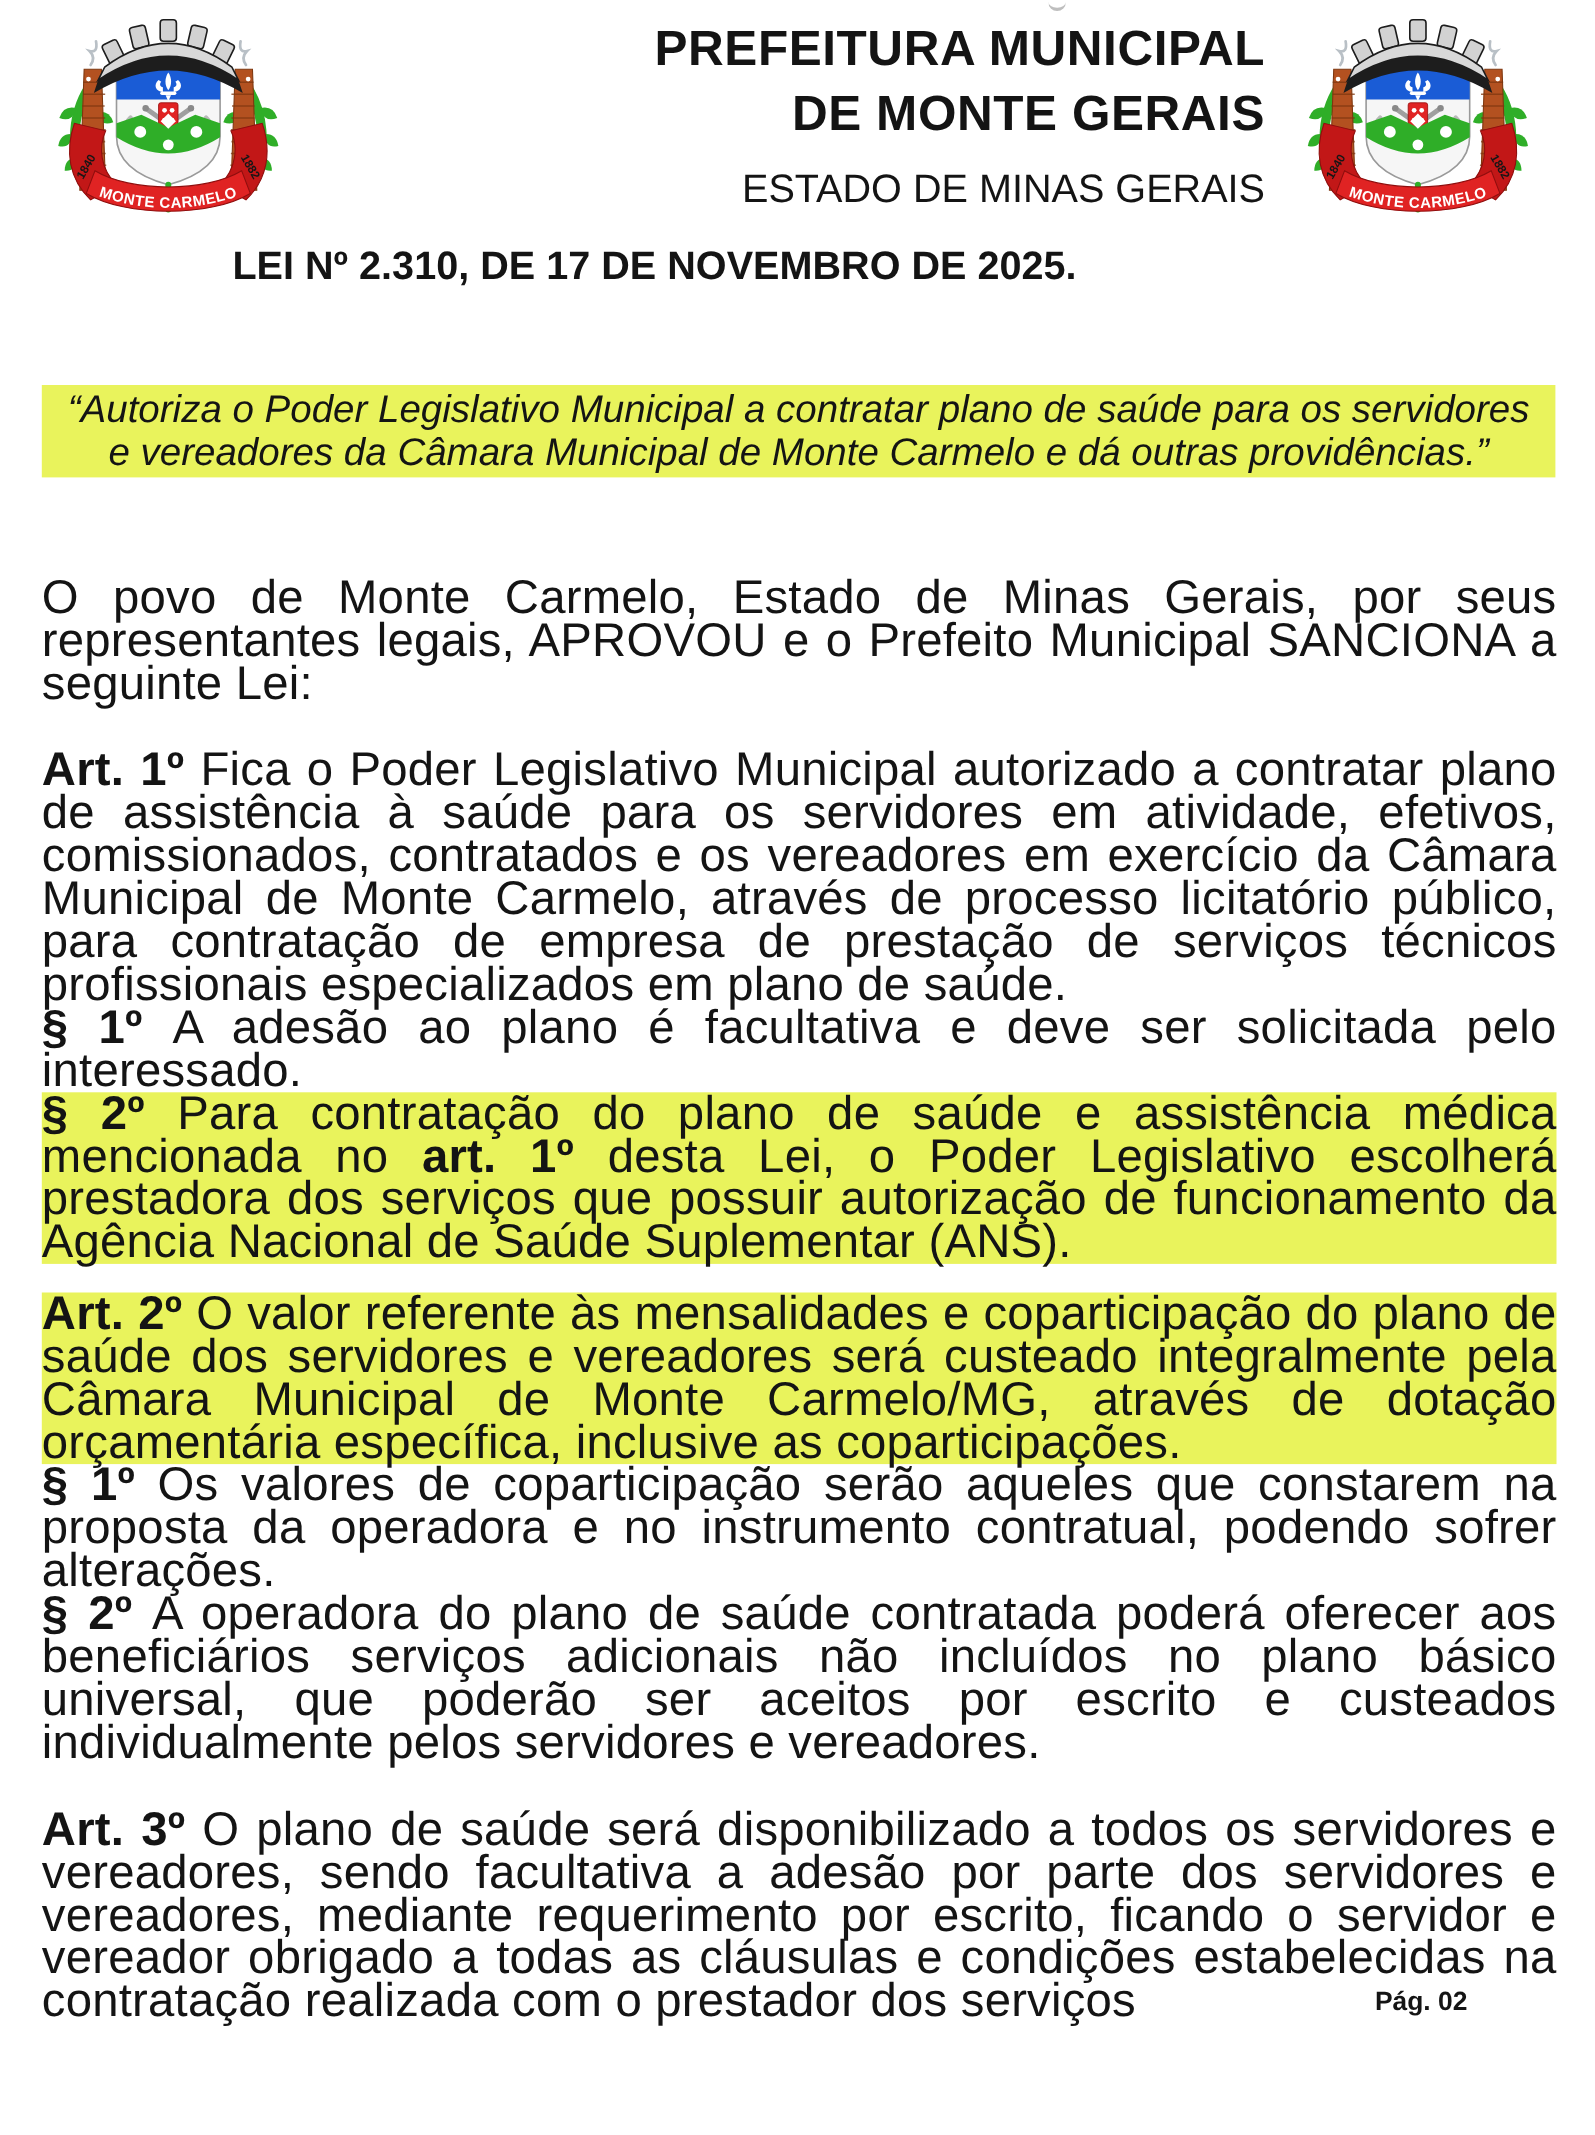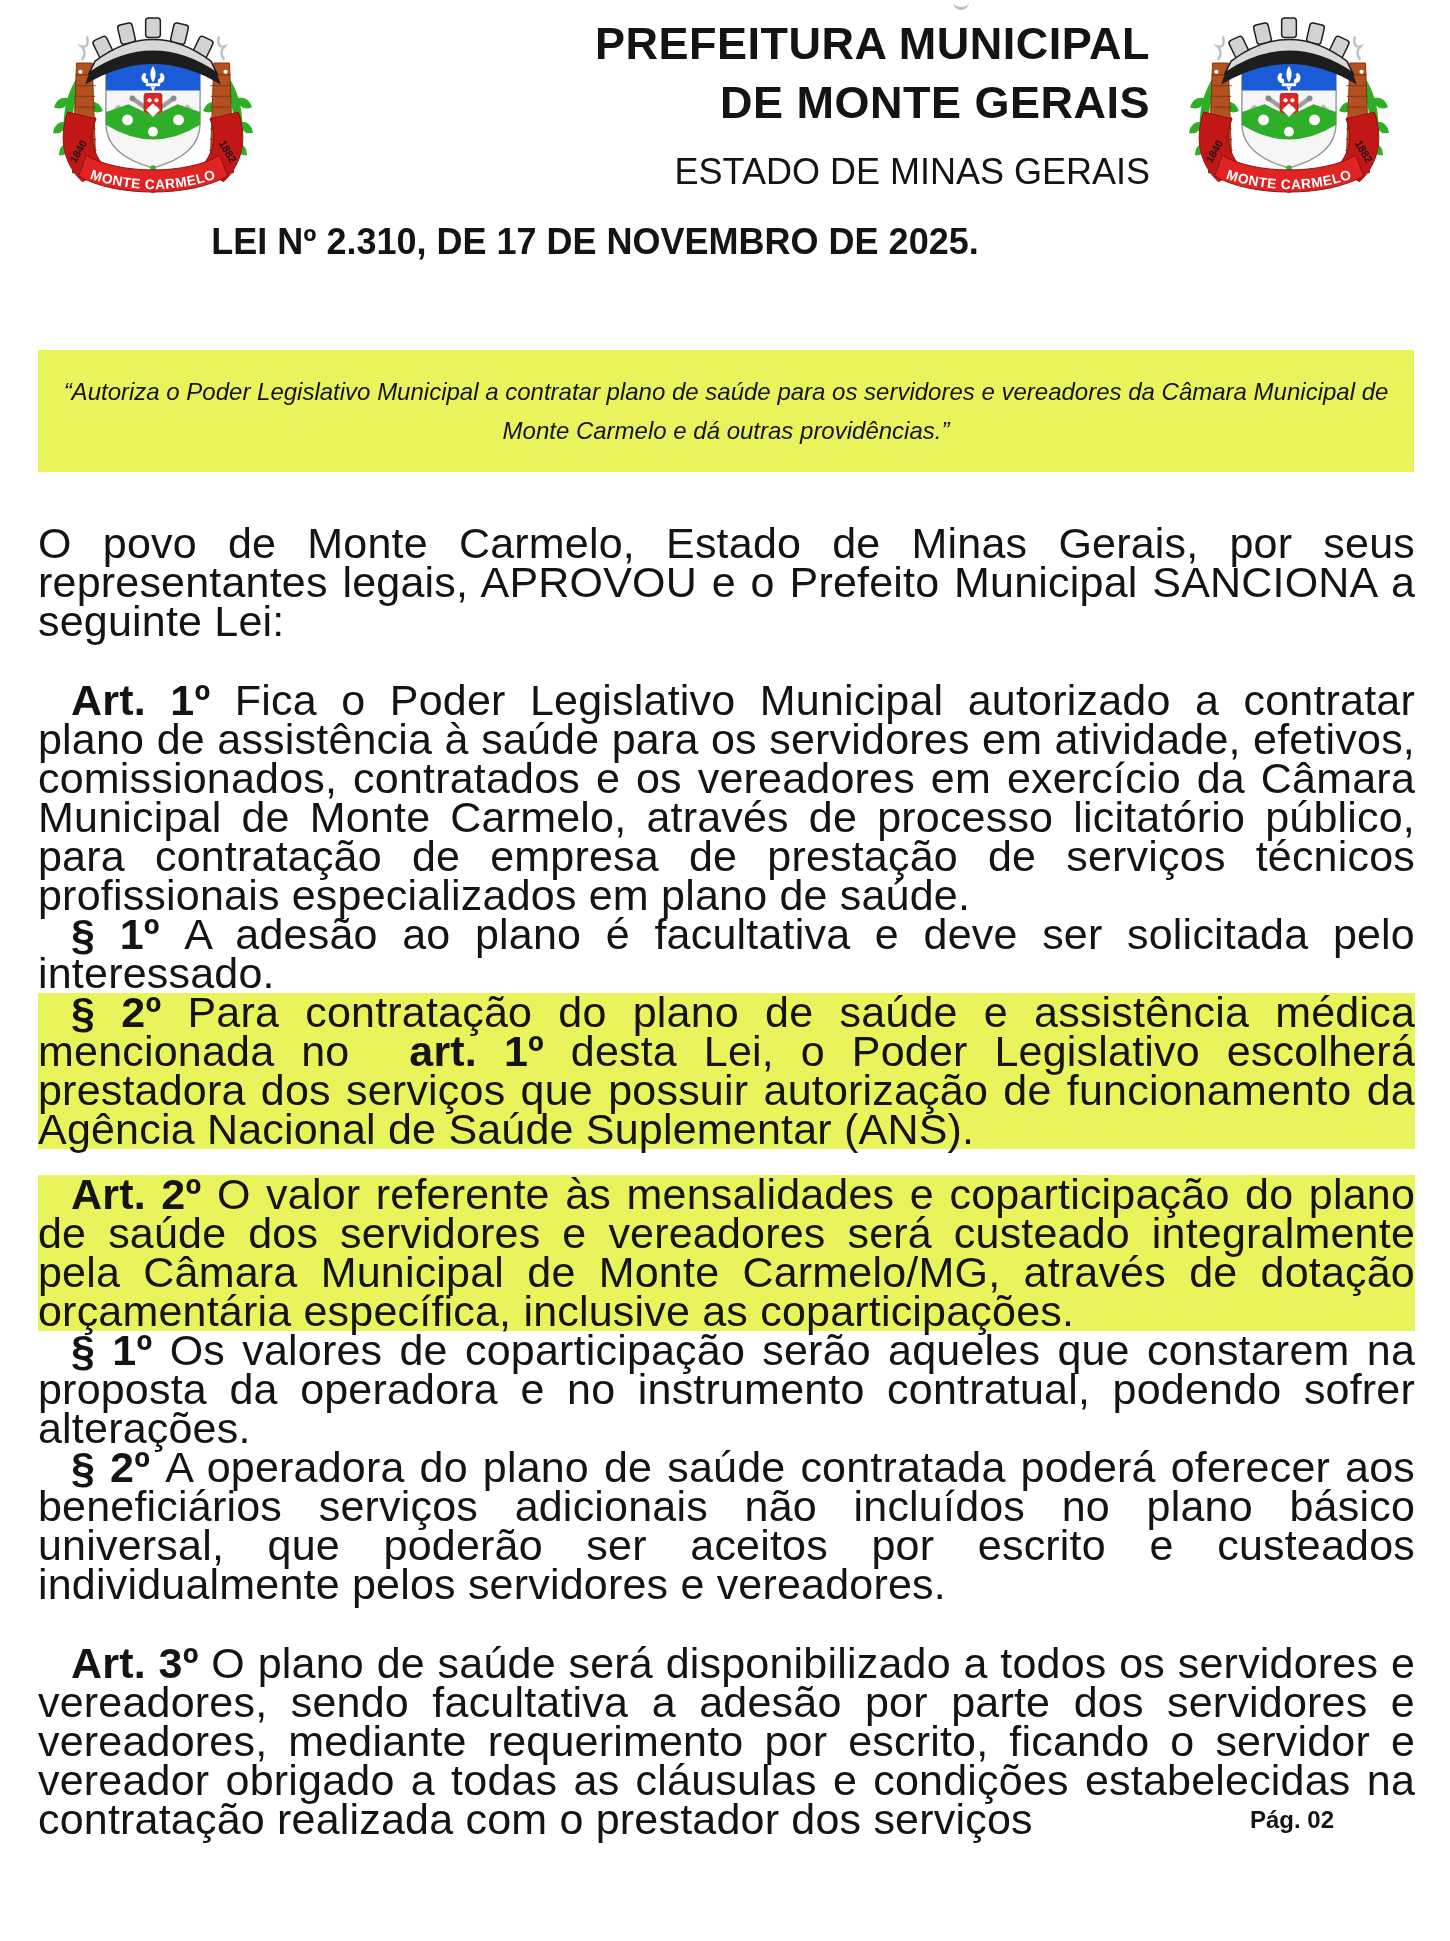--- a/index.html
+++ b/index.html
@@ -16,32 +16,32 @@
   .crest{position:absolute;top:8px;width:206px;height:216px;}
   .crest.left{left:50px;}
   .crest.right{left:1186px;}
   .head{position:absolute;left:40px;top:14px;width:1110px;text-align:right;}
   .t1{font-size:45px;font-weight:bold;line-height:59px;letter-spacing:.5px;}
   .sub{font-size:36px;line-height:42px;margin-top:19px;}
   .lei{position:absolute;left:40px;top:221px;width:1110px;text-align:center;
     font-size:36px;font-weight:bold;}
 
   
-  .ementa{position:absolute;left:38px;top:350px;width:1340px;padding:22px 18px;
+  .ementa{position:absolute;left:38px;top:350px;width:1340px;padding:3px 18px;
     background:var(--highlight,#e9f35c);
-    font-style:italic;font-size:24px;line-height:39px;text-align:center;margin:0;}
+    font-style:italic;font-size:35px;line-height:39px;text-align:center;margin:0;}
 
   
   .bodytext{position:absolute;left:38px;top:524px;width:1377px;
     font-size:43px;line-height:39px;text-align:justify;letter-spacing:.2px;}
   .para{margin:0;}
   .para.hl{background:var(--highlight,#e9f35c);}
   .gap-small{margin-top:26px;}
   .gap-large{margin-top:40px;}
-  .b{font-weight:bold;margin-left:33px;}
+  .b{font-weight:bold;}
 
   .pagenum{position:absolute;top:1806px;right:116px;font-size:24px;font-weight:bold;}
 
   
   .cornS{fill:none;stroke:var(--crest-green,#2fae28);stroke-width:5;stroke-linecap:round;}
   .cornS2{fill:none;stroke:#1f8c1f;stroke-width:4;stroke-linecap:round;}
   .leaf{fill:var(--crest-green,#2fae28);}
   .brick{fill:var(--crest-brick,#b35120);stroke:#7e370f;stroke-width:1;}
   .bl{fill:none;stroke:#7e370f;stroke-width:1.4;opacity:.75;}
   .smoke{fill:none;stroke:#b9c0c6;stroke-width:2.5;stroke-linecap:round;}

